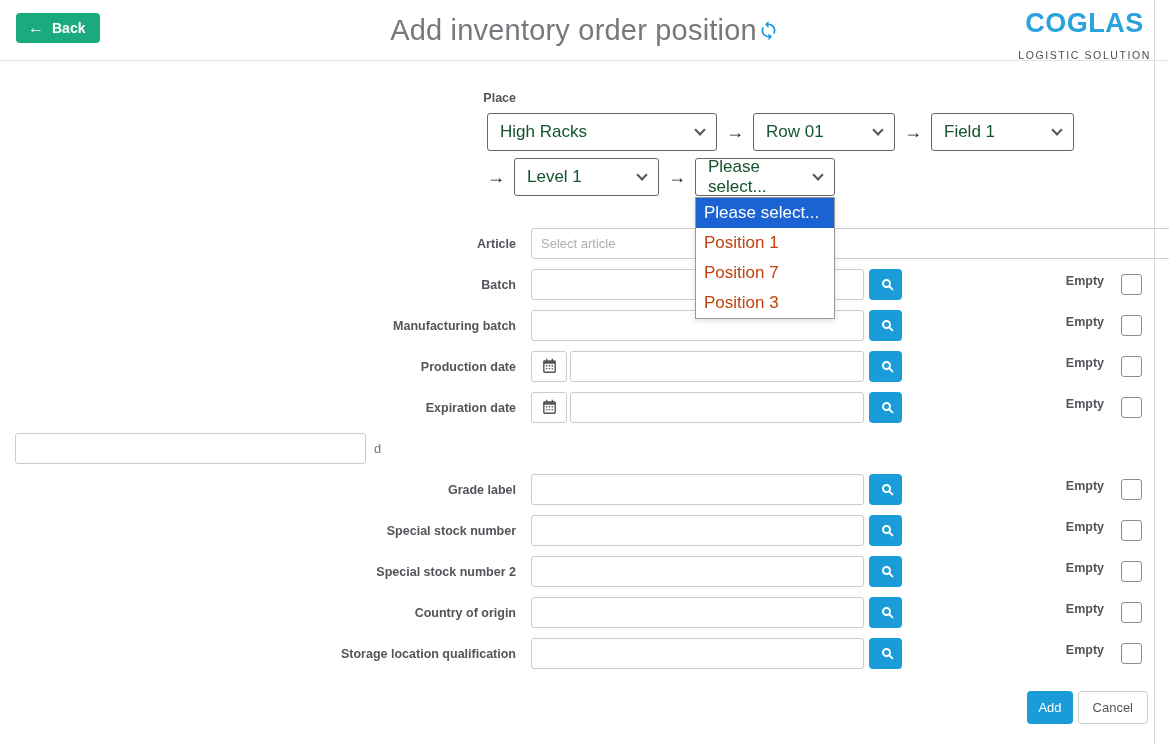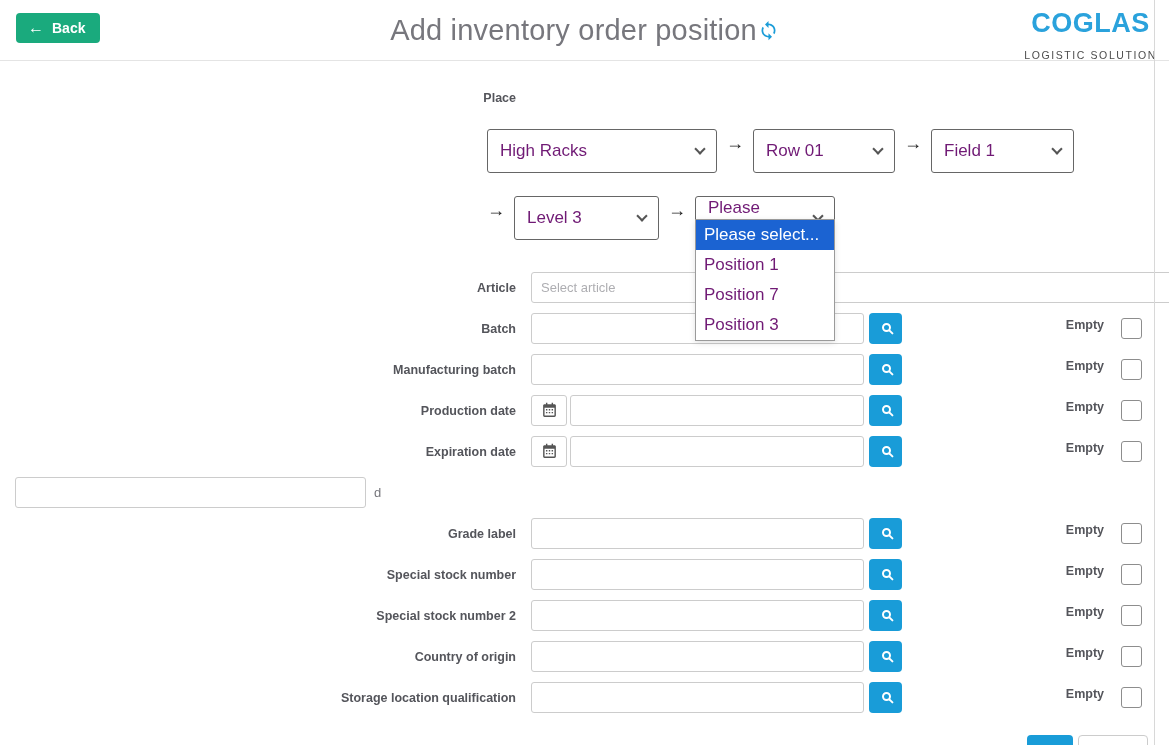--- a/index.html
+++ b/index.html
@@ -13,51 +13,51 @@
   .back-btn {
     position:absolute; left:16px; top:13px; background:#1aaa7d; color:#fff;
     border:none; border-radius:4px; font-family:inherit; font-size:14px; font-weight:bold;
     padding:7px 15px 7px 12px; display:flex; align-items:center; gap:8px; cursor:pointer;
   }
   .back-arrow { font-size:16px; line-height:1; font-weight:bold; }
   .title-wrap { position:absolute; left:0; right:0; top:0; height:60px;
     display:flex; align-items:center; justify-content:center; gap:1px; pointer-events:none; }
   .page-title { font-size:29px; font-weight:400; color:#77777d; letter-spacing:.2px; margin:0; }
   .refresh-icon { pointer-events:auto; cursor:pointer; display:flex; }
-  .logo { position:absolute; right:12px; top:9px; text-align:center; }
+  .logo { position:absolute; right:18px; top:9px; text-align:center; }
   .logo-main { font-size:27px; font-weight:800; color:#2aa2dc; line-height:1.05; letter-spacing:.5px; }
   .logo-sub { font-size:10.5px; color:#4c4c4c; letter-spacing:1.6px; margin-top:12px; white-space:nowrap; }
 
   
   .main { padding-top:30px; }
   .lbl { width:472px; text-align:right; font-size:12.5px; font-weight:bold; color:#54555b; flex-shrink:0;margin-left:44px; }
   .row { display:flex; align-items:center; height:31px; margin-bottom:10px; }
   .ctl { margin-left:15px; display:flex; align-items:center; }
 
   
   .place-section { margin-bottom:32px; }
   .place-lbl { margin-bottom:8px; }
   .place-rows { margin-left:487px; }
   .sel-row { display:flex; align-items:center; margin-bottom:7px; }
   .sel {
-    height:44px; border:1px solid #666; border-radius:3px; background:#fff;
+    height:38px; border:1px solid #666; border-radius:3px; background:#fff;
     display:flex; align-items:center; justify-content:space-between;
-    padding:0 11px 0 12px; font-size:17px; color:#701a75; cursor:pointer;margin-top:16px;
+    padding:0 11px 0 12px; font-size:17px; color:#14532d; cursor:pointer;
   }
   .chev { width:8px; height:8px; border-right:2px solid #555; border-bottom:2px solid #555;
     transform:rotate(45deg); margin:-4px 1px 0 12px; flex-shrink:0; }
   .flow-arrow { font-size:18px; font-weight:bold; color:#1b1b1b; margin:0 9px; }
   .w-zone{width:230px} .w-row{width:142px} .w-field{width:143px} .w-level{width:145px} .w-pos{width:140px}
 
   .dd-wrap { position:relative; }
   .dd-panel {
     position:absolute; top:39px; left:0; width:140px; background:#fff;
     border:1px solid #9a9a9a; z-index:30; box-shadow:0 2px 6px rgba(0,0,0,.12);
   }
-  .dd-opt { font-size:17px; color:#701a75; padding:4px 8px; line-height:22px; cursor:pointer; white-space:nowrap; }
+  .dd-opt { font-size:17px; color:#c2410c; padding:4px 8px; line-height:22px; cursor:pointer; white-space:nowrap; }
   .dd-opt.selected { background:#1b63d2; color:#fff; }
 
   
   .combo { display:flex; width:729px; height:31px; border:1px solid #ccc; border-radius:3px; background:#fff; overflow:hidden; }
   .combo input { flex:1; border:none; outline:none; font-family:inherit; font-size:13px; padding:0 9px; color:#333; background:transparent; }
   .combo input::placeholder { color:#aeaeb2; }
   .combo-arrow { width:23px; border-left:1px solid #ccc; background:#f7f7f7;
     display:flex; align-items:center; justify-content:center; cursor:pointer; }
   .tri-down { width:0; height:0; border-left:4px solid transparent; border-right:4px solid transparent; border-top:4px solid #999; }
 
@@ -129,21 +129,21 @@
         </div>
         <span class="flow-arrow">→</span>
         <div class="sel w-field">
           <span>Field 1</span>
           <span class="chev"></span>
         </div>
       </div>
       <div class="sel-row">
         <span class="flow-arrow" style="margin-left:0">→</span>
         <div class="sel w-level">
-          <span>Level 3</span>
+          <span>Level 1</span>
           <span class="chev"></span>
         </div>
         <span class="flow-arrow">→</span>
         <div class="dd-wrap">
           <div class="sel w-pos">
             <span>Please select...</span>
             <span class="chev"></span>
           </div>
           <div class="dd-panel">
             <div class="dd-opt selected">Please select...</div>

